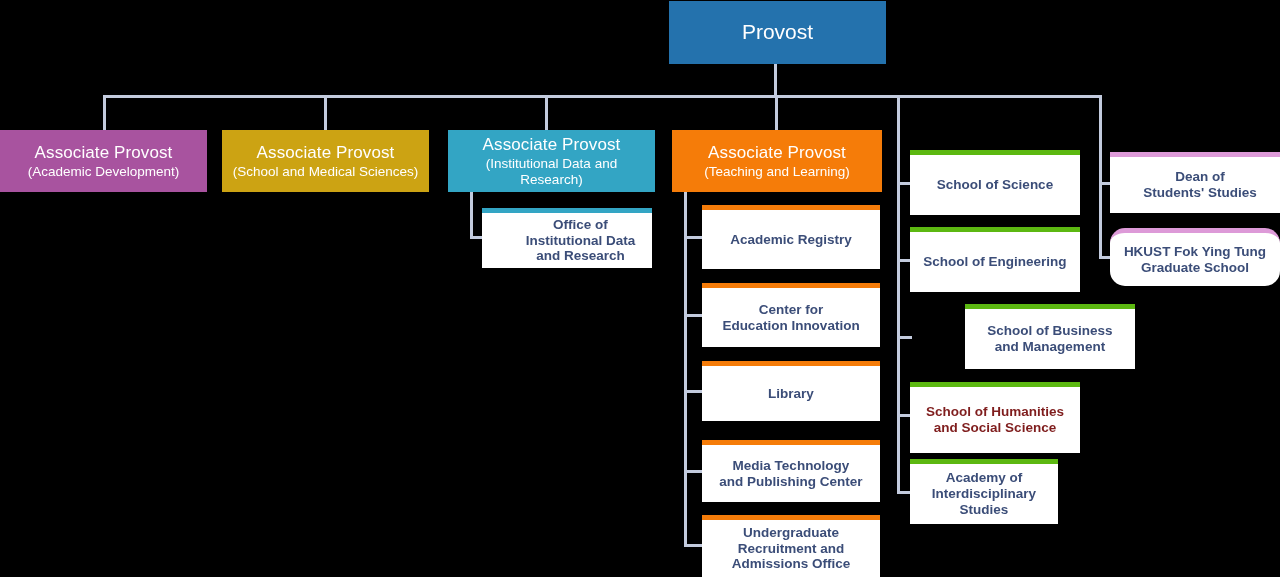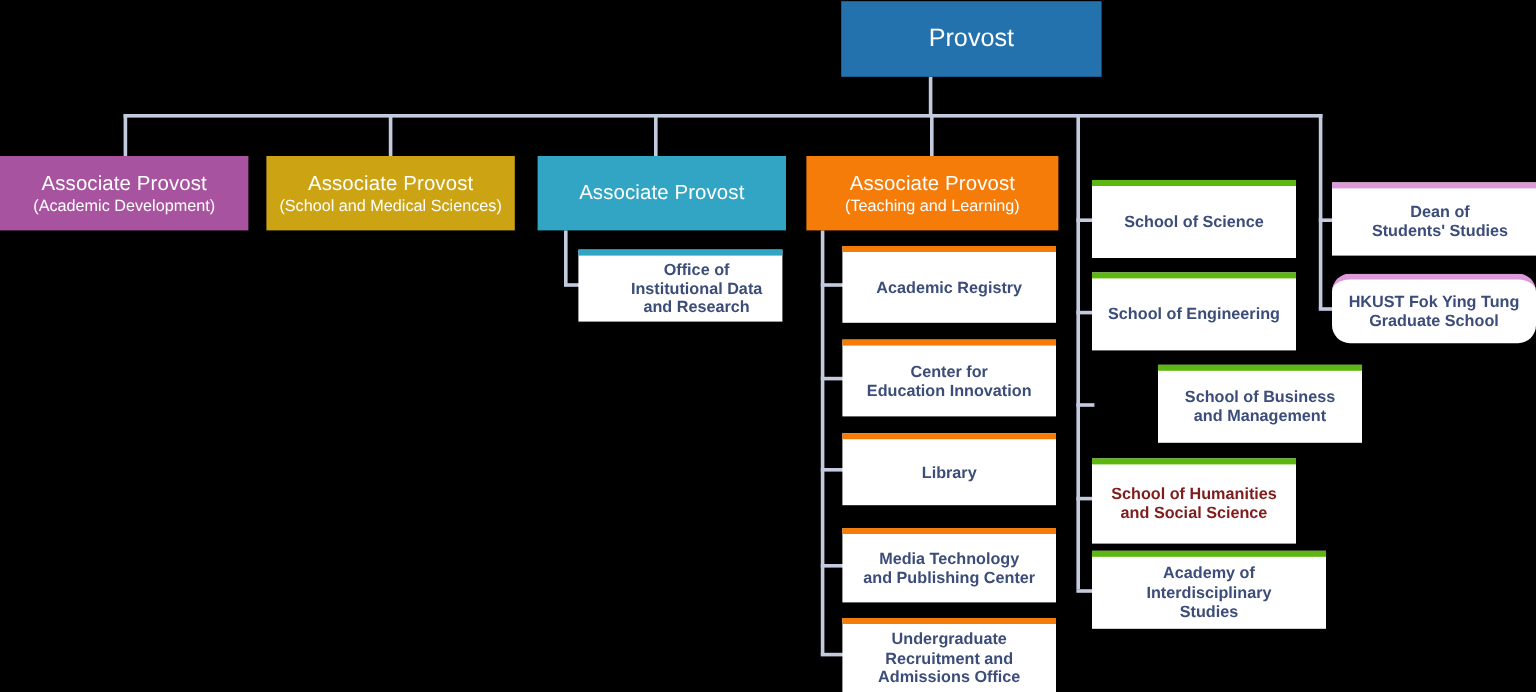--- a/index.html
+++ b/index.html
@@ -96,35 +96,36 @@
       <div class="conn" style="left: 684px; top: 544px; width: 20px; height: 3px; background: rgb(195, 203, 222);"></div>
       <div class="conn" style="left: 897px; top: 182px; width: 15px; height: 3px; background: rgb(195, 203, 222);"></div>
       <div class="conn" style="left: 897px; top: 259px; width: 15px; height: 3px; background: rgb(195, 203, 222);"></div>
       <div class="conn" style="left: 897px; top: 336px; width: 15px; height: 3px; background: rgb(195, 203, 222);"></div>
       <div class="conn" style="left: 897px; top: 414px; width: 15px; height: 3px; background: rgb(195, 203, 222);"></div>
       <div class="conn" style="left: 897px; top: 491px; width: 15px; height: 3px; background: rgb(195, 203, 222);"></div>
       <div class="conn" style="left: 1099px; top: 182px; width: 13px; height: 3px; background: rgb(195, 203, 222);"></div>
       <div class="conn" style="left: 1099px; top: 256px; width: 13px; height: 3px; background: rgb(195, 203, 222);"></div>
     </div>
 
-  <div class="node provost" id="root-node" style="left: 669px; top: 1px; width: 217px; height: 63px; background: rgb(36, 114, 173); margin-left: 32px;">
+  <div class="node provost" id="root-node" style="left: 669px; top: 1px; width: 217px; height: 63px; background: rgb(36, 114, 173);">
     <span>Provost</span>
   </div>
 
   <div id="ap-layer">
       <div class="node ap" style="left: 0px; top: 130px; width: 207px; height: 62px; background: rgb(168, 83, 159);">
         <div class="t1">Associate Provost</div>
         <div class="t2">(Academic Development)</div>
       </div>
       <div class="node ap" style="left: 222px; top: 130px; width: 207px; height: 62px; background: rgb(204, 163, 19);">
         <div class="t1">Associate Provost</div>
         <div class="t2">(School and Medical Sciences)</div>
       </div>
       <div class="node ap" style="left: 448px; top: 130px; width: 207px; height: 62px; background: rgb(51, 165, 196);">
         <div class="t1">Associate Provost</div>
+        <div class="t2">(Institutional Data and Research)</div>
       </div>
       <div class="node ap" style="left: 672px; top: 130px; width: 210px; height: 62px; background: rgb(245, 124, 9);">
         <div class="t1">Associate Provost</div>
         <div class="t2">(Teaching and Learning)</div>
       </div>
     </div>
 
   <div id="inst-layer">
       <div class="node card" style="left: 482px; top: 208px; width: 170px; height: 60px; border-top-width: 5px; border-top-color: rgb(51, 165, 196); background: rgb(255, 255, 255); color: rgb(59, 77, 120); padding-left: 35px;">
         <span class="line">Office of</span>
@@ -163,21 +164,21 @@
         <span class="line">School of Engineering</span>
       </div>
       <div class="node card" style="left: 965px; top: 304px; width: 170px; height: 65px; border-top-width: 5px; border-top-color: rgb(92, 184, 17); background: rgb(255, 255, 255); color: rgb(59, 77, 120);">
         <span class="line">School of Business</span>
         <span class="line">and Management</span>
       </div>
       <div class="node card" style="left: 910px; top: 382px; width: 170px; height: 71px; border-top-width: 5px; border-top-color: rgb(92, 184, 17); background: rgb(255, 255, 255); color: #7f1d1d;">
         <span class="line">School of Humanities</span>
         <span class="line">and Social Science</span>
       </div>
-      <div class="node card" style="left: 910px; top: 459px; width: 195px; height: 65px; border-top-width: 5px; border-top-color: rgb(92, 184, 17); background: rgb(255, 255, 255); color: rgb(59, 77, 120);">
+      <div class="node card" style="left: 910px; top: 459px; width: 148px; height: 65px; border-top-width: 5px; border-top-color: rgb(92, 184, 17); background: rgb(255, 255, 255); color: rgb(59, 77, 120);">
         <span class="line">Academy of</span>
         <span class="line">Interdisciplinary</span>
         <span class="line">Studies</span>
       </div>
     </div>
 
   <div id="students-layer">
       <div class="node card" style="left: 1110px; top: 152px; width: 170px; height: 61px; border-top-width: 5px; border-top-color: rgb(221, 154, 216); background: rgb(255, 255, 255); color: rgb(59, 77, 120); padding-left: 18px;">
         <span class="line">Dean of</span>
         <span class="line">Students' Studies</span>

